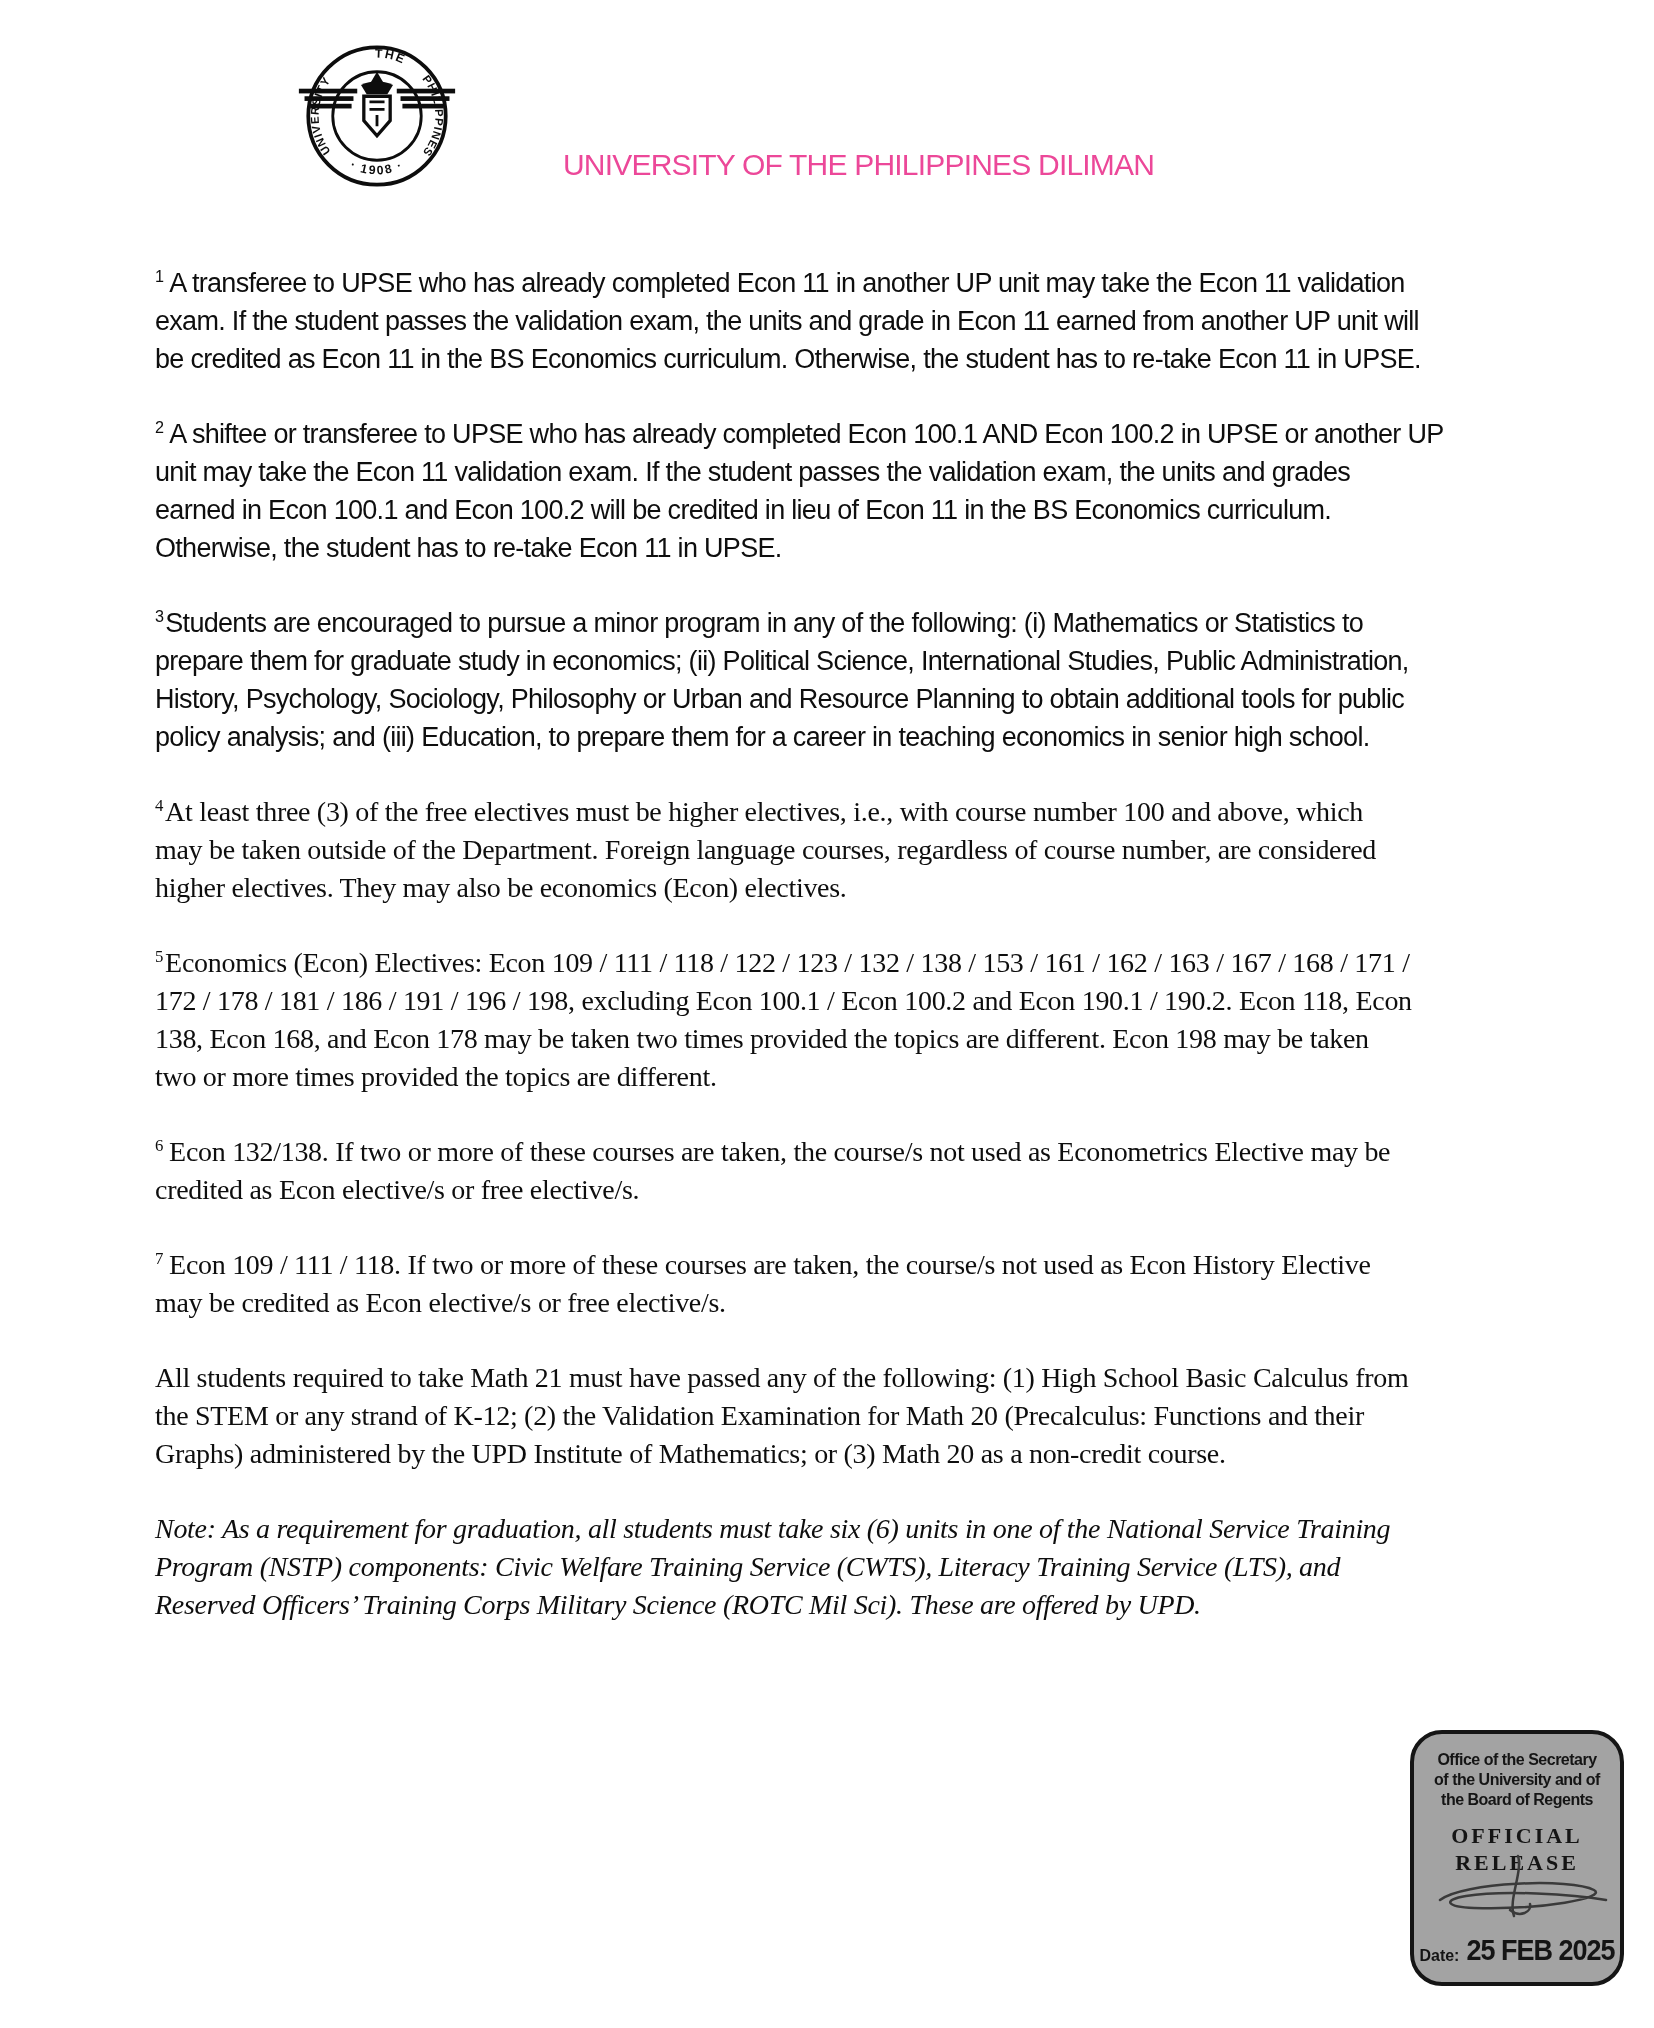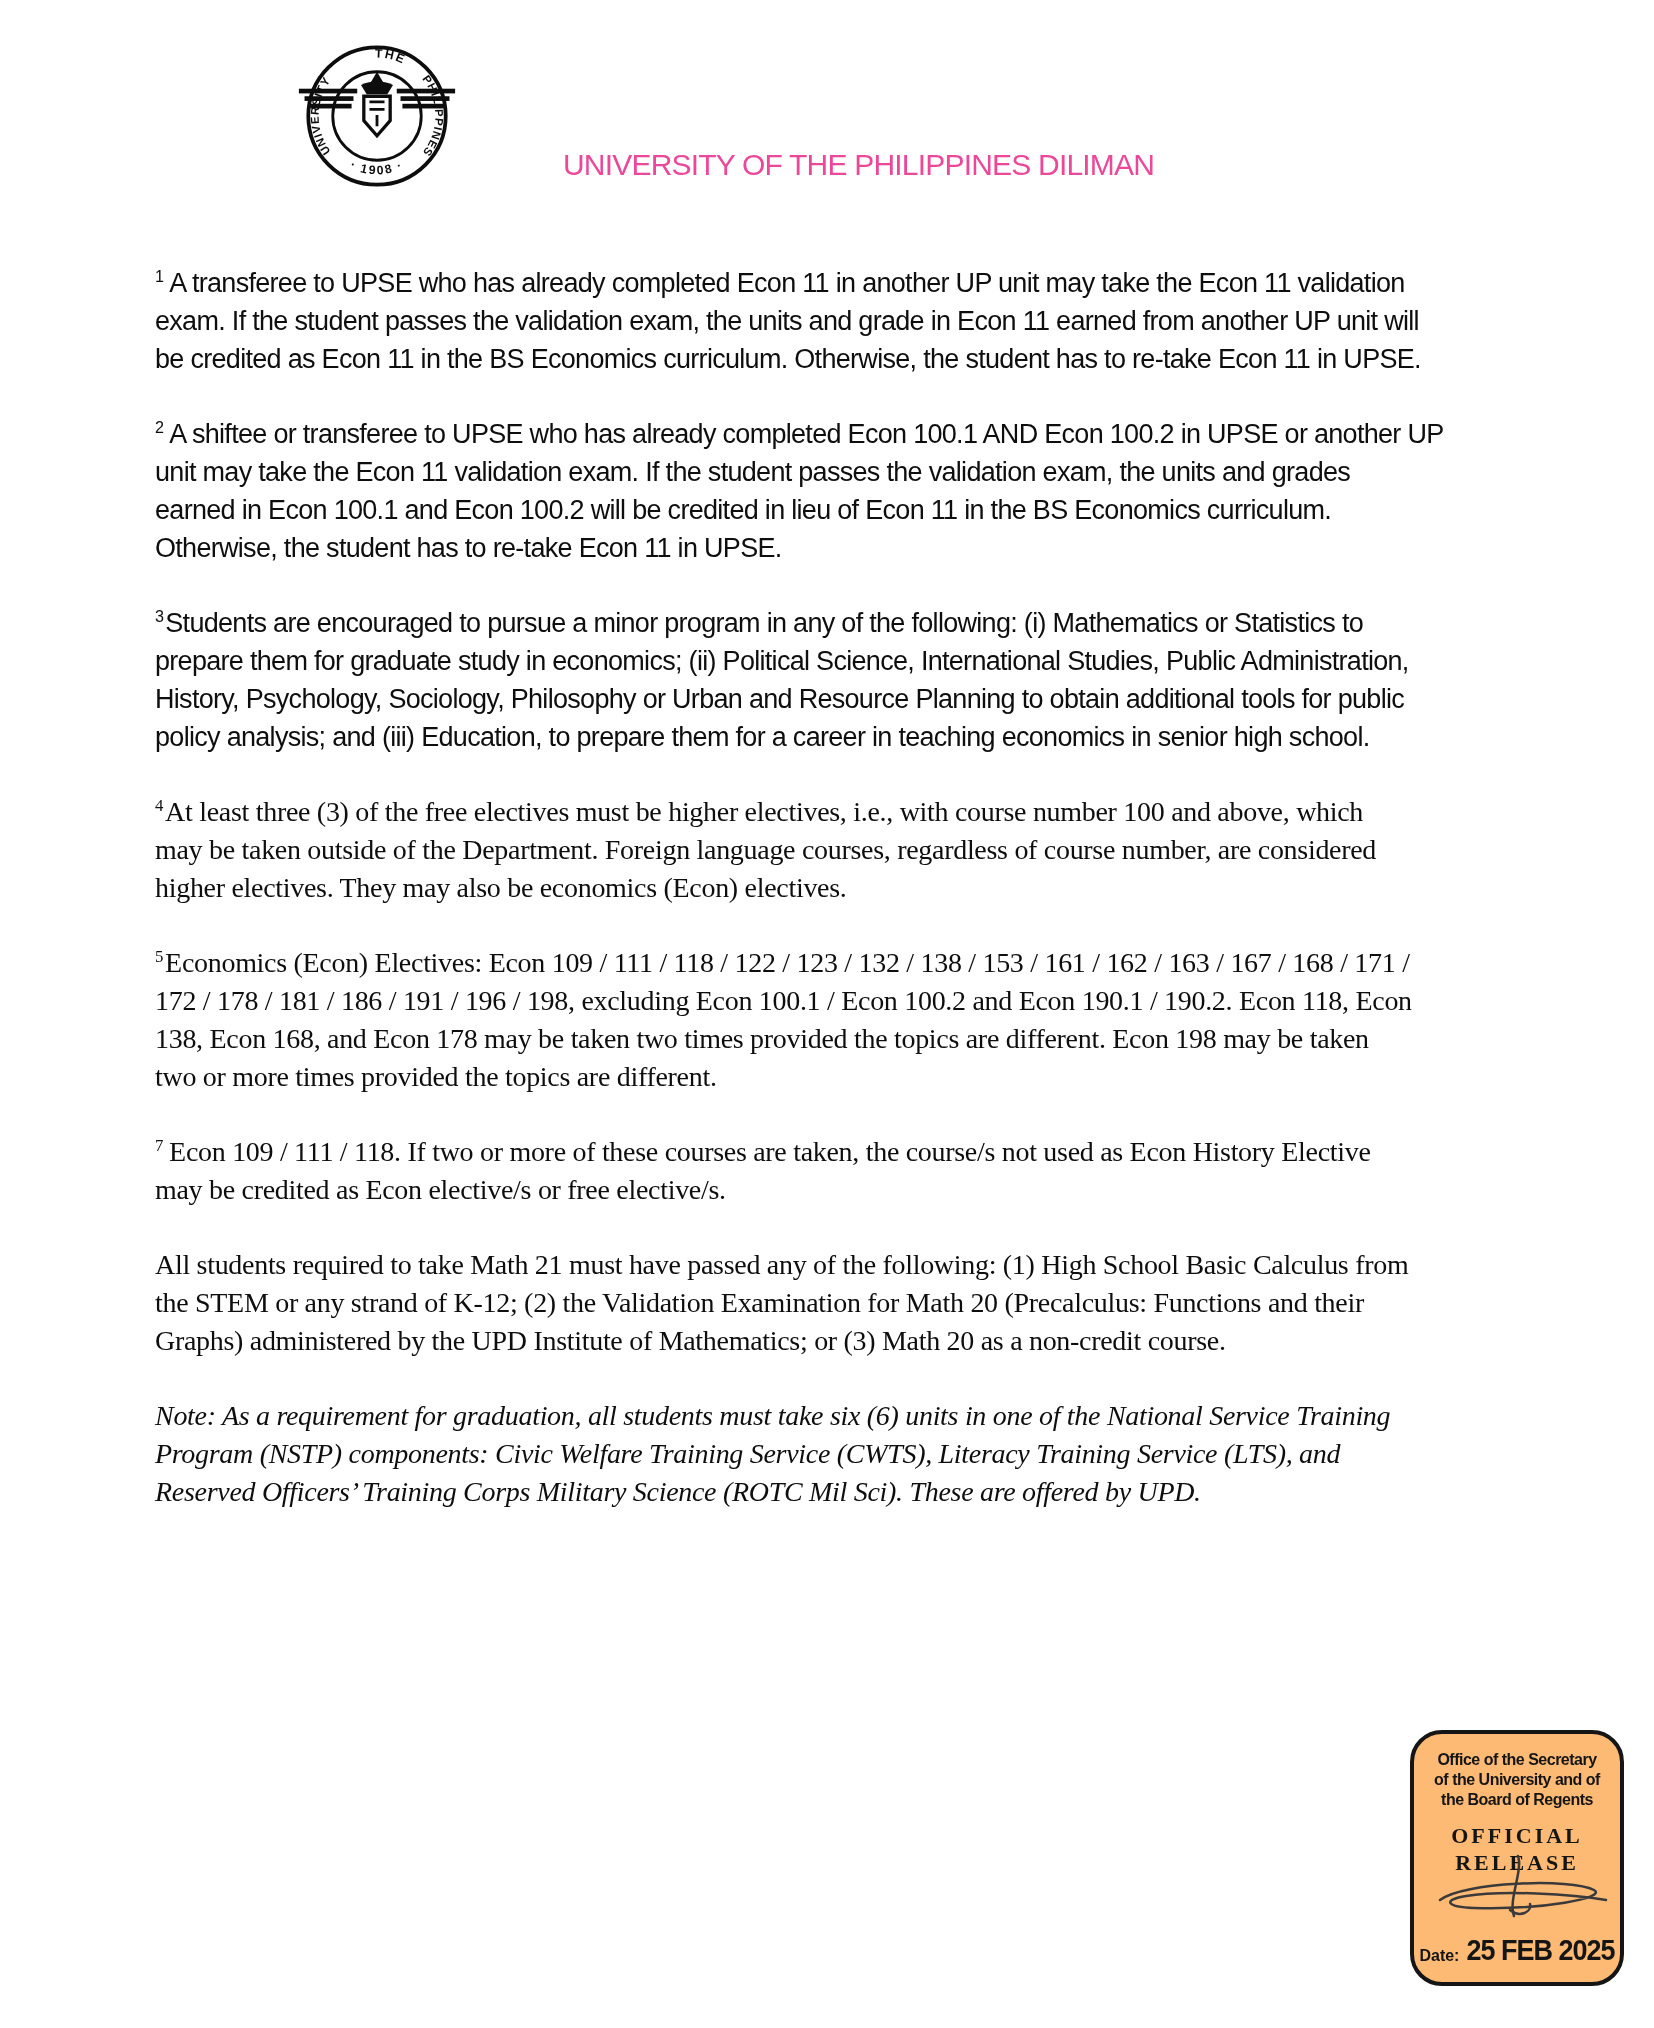--- a/index.html
+++ b/index.html
@@ -65,21 +65,21 @@
   .tight .fn { margin-right: 2px; }
   
   .stamp {
     position: absolute;
     left: 1410px;
     top: 1730px;
     width: 214px;
     height: 256px;
     border: 4px solid #151515;
     border-radius: 32px;
-    background: #fdba74;
+    background: #a3a3a3;
     text-align: center;
     color: #151515;
   }
   .stamp-office {
     margin-top: 16px;
     font-family: "Liberation Sans", sans-serif;
     font-weight: bold;
     font-size: 16px;
     line-height: 20px;
     letter-spacing: -0.5px;
@@ -186,20 +186,22 @@
 prepare them for graduate study in economics; (ii) Political Science, International Studies, Public Administration,
 History, Psychology, Sociology, Philosophy or Urban and Resource Planning to obtain additional tools for public
 policy analysis; and (iii) Education, to prepare them for a career in teaching economics in senior high school.</span></p>
     <p class="para serif tight"><sup class="fn">4</sup><span class="ptext">At least three (3) of the free electives must be higher electives, i.e., with course number 100 and above, which
 may be taken outside of the Department. Foreign language courses, regardless of course number, are considered
 higher electives. They may also be economics (Econ) electives.</span></p>
     <p class="para serif tight"><sup class="fn">5</sup><span class="ptext">Economics (Econ) Electives: Econ 109 / 111 / 118 / 122 / 123 / 132 / 138 / 153 / 161 / 162 / 163 / 167 / 168 / 171 /
 172 / 178 / 181 / 186 / 191 / 196 / 198, excluding Econ 100.1 / Econ 100.2 and Econ 190.1 / 190.2. Econ 118, Econ
 138, Econ 168, and Econ 178 may be taken two times provided the topics are different. Econ 198 may be taken
 two or more times provided the topics are different.</span></p>
+    <p class="para serif"><sup class="fn">6</sup><span class="ptext">Econ 132/138. If two or more of these courses are taken, the course/s not used as Econometrics Elective may be
+credited as Econ elective/s or free elective/s.</span></p>
     <p class="para serif"><sup class="fn">7</sup><span class="ptext">Econ 109 / 111 / 118. If two or more of these courses are taken, the course/s not used as Econ History Elective
 may be credited as Econ elective/s or free elective/s.</span></p>
     <p class="para serif"><span class="ptext">All students required to take Math 21 must have passed any of the following: (1) High School Basic Calculus from
 the STEM or any strand of K-12; (2) the Validation Examination for Math 20 (Precalculus: Functions and their
 Graphs) administered by the UPD Institute of Mathematics; or (3) Math 20 as a non-credit course.</span></p>
     <p class="para serif italic"><span class="ptext">Note: As a requirement for graduation, all students must take six (6) units in one of the National Service Training
 Program (NSTP) components: Civic Welfare Training Service (CWTS), Literacy Training Service (LTS), and
 Reserved Officers’ Training Corps Military Science (ROTC Mil Sci). These are offered by UPD.</span></p>
   </div>
 

